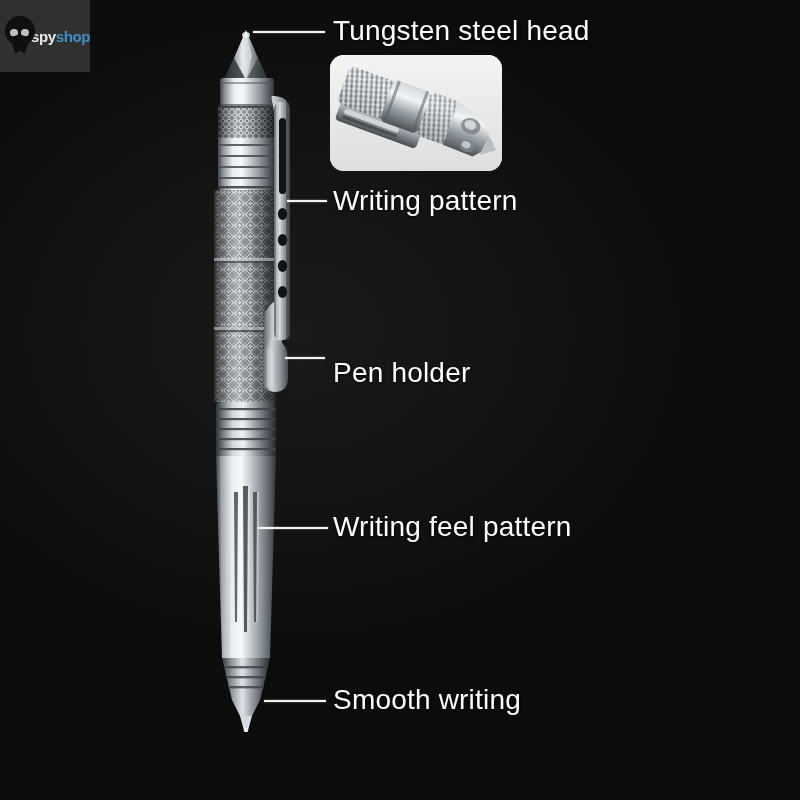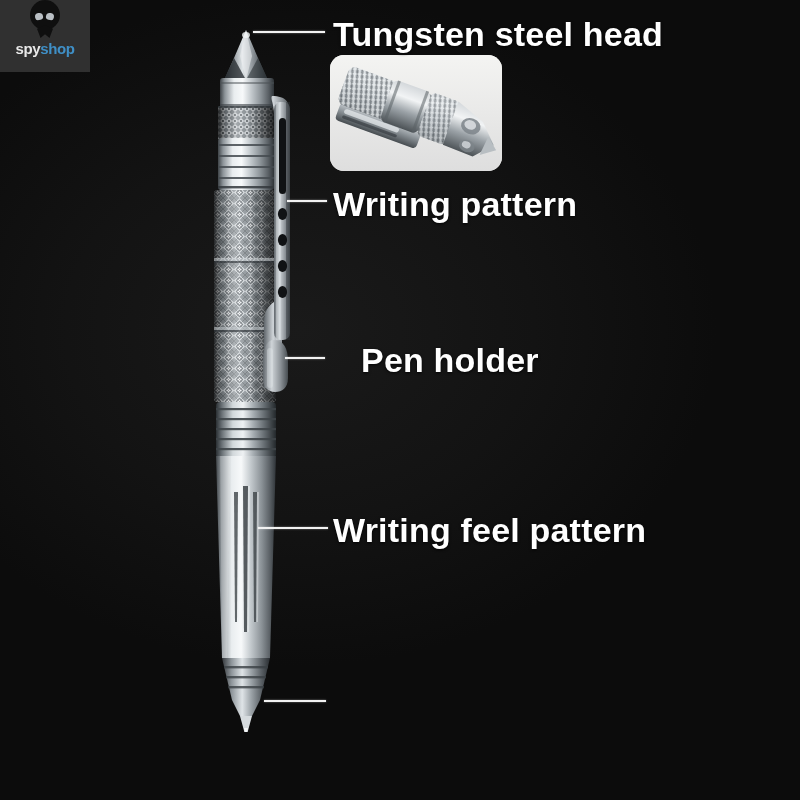--- a/index.html
+++ b/index.html
@@ -16,21 +16,21 @@
     position:absolute;inset:0;
     background:
       radial-gradient(ellipse 520px 420px at 300px 330px, #1a1a1a 0%, #131313 45%, #0c0c0c 80%),
       #0b0b0b;
   }
 
   
   .logo-panel{
     position:absolute;left:0;top:0;width:90px;height:72px;
     background:rgba(120,120,120,0.33);
-    display:flex;flex-direction:column;align-items:center;justify-content:flex-start;
+    display:flex;align-items:center;justify-content:flex-start;
     padding-top:0;box-sizing:border-box;
   }
   .logo-mark{position:relative;width:40px;height:40px;}
   .logo-head{
     position:absolute;left:5px;top:0;width:30px;height:30px;border-radius:50%;
     background:#0f0f0f;
   }
   .logo-eyeL,.logo-eyeR{
     position:absolute;top:13px;width:8px;height:7px;border-radius:50% 50% 40% 40%;
     background:#b9bfc4;
@@ -67,27 +67,27 @@
     box-shadow:0 0 2px rgba(255,255,255,.5);
   }
   .leader.l1{left:253px;top:31px;width:72px;}
   .leader.l2{left:287px;top:200px;width:40px;}
   .leader.l3{left:285px;top:357px;width:40px;}
   .leader.l4{left:258px;top:527px;width:70px;}
   .leader.l5{left:264px;top:700px;width:62px;}
 
   
   .label{
-    position:absolute;color:#ffffff;font-weight:bold;
-    font-size:34px;letter-spacing:.2px;white-space:nowrap;
+    position:absolute;color:#ffffff;font-weight:normal;
+    font-size:28px;letter-spacing:.2px;white-space:nowrap;
     text-shadow:0 1px 3px rgba(0,0,0,.85);
   }
   .label.t1{left:333px;top:15px;}
   .label.t2{left:333px;top:185px;}
-  .label.t3{left:333px;top:341px;margin-left:28px;}
+  .label.t3{left:333px;top:357px;}
   .label.t4{left:333px;top:511px;}
   .label.t5{left:333px;top:684px;}
 </style>
 </head>
 <body>
 
 <div id="stage">
 
   <div class="bg"></div>
 
@@ -341,14 +341,15 @@
   <div class="leader l1"></div>
   <div class="leader l2"></div>
   <div class="leader l3"></div>
   <div class="leader l4"></div>
   <div class="leader l5"></div>
 
   <div class="label t1">Tungsten steel head</div>
   <div class="label t2">Writing pattern</div>
   <div class="label t3">Pen holder</div>
   <div class="label t4">Writing feel pattern</div>
+  <div class="label t5">Smooth writing</div>
 
 </div>
 
 </body></html>

